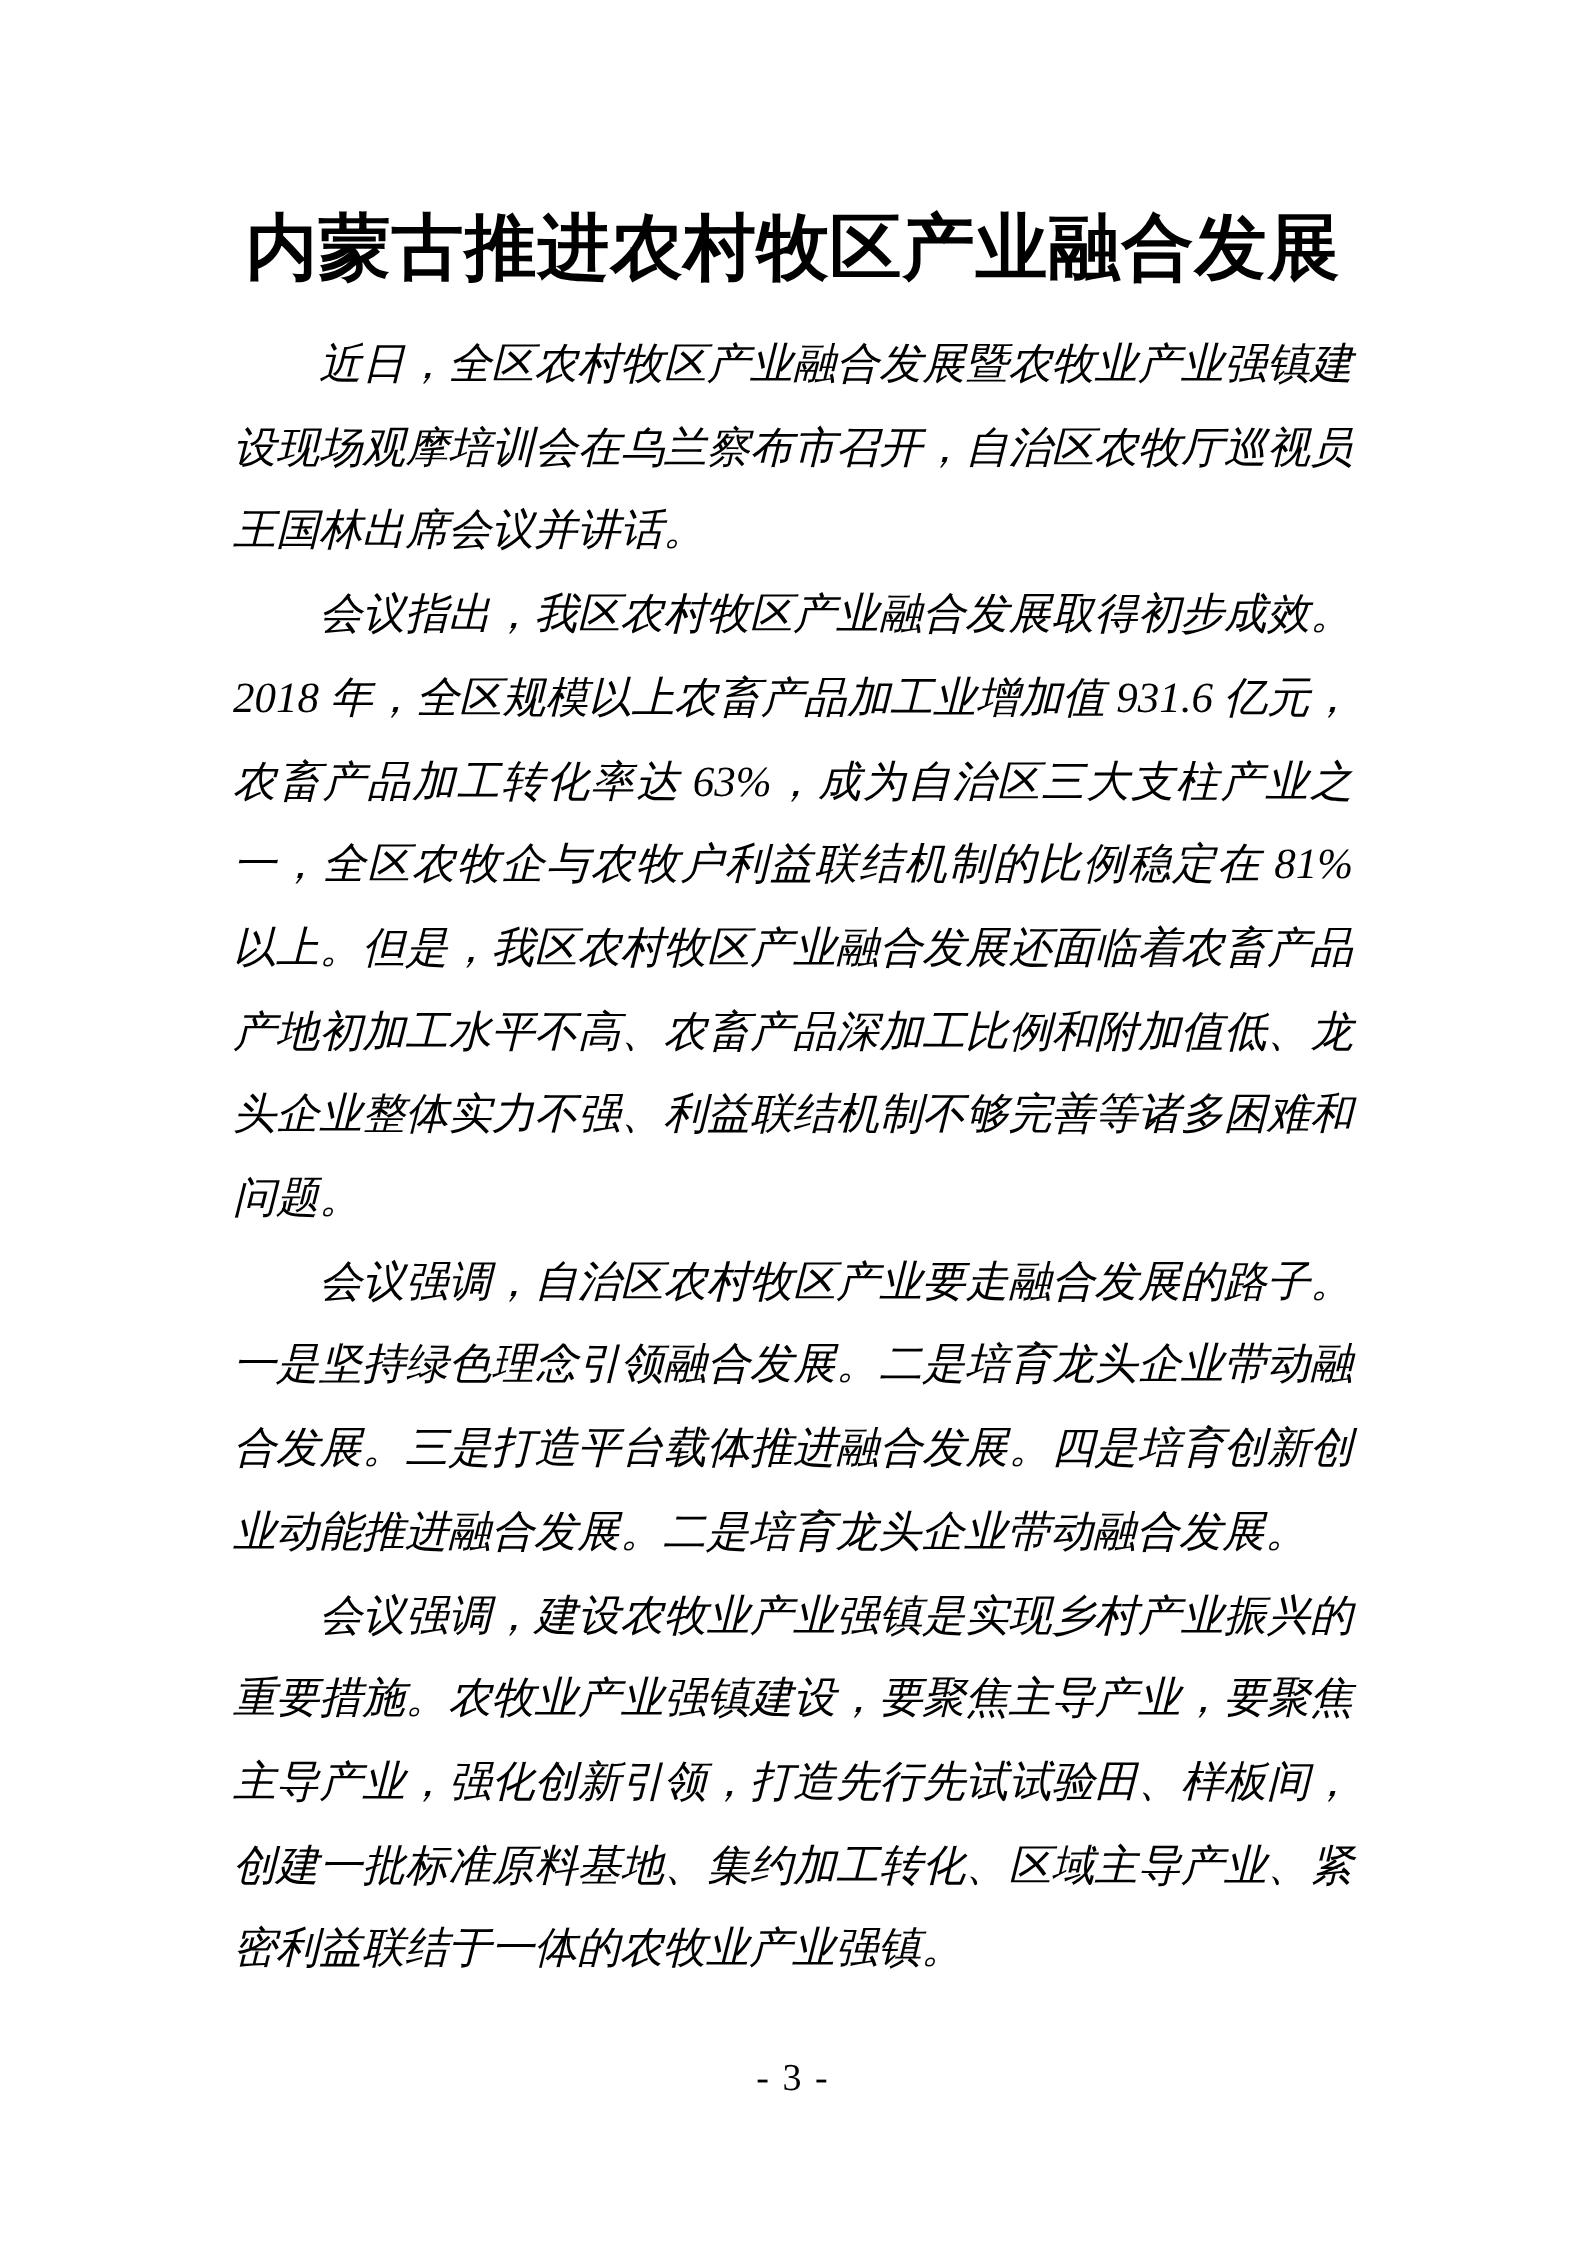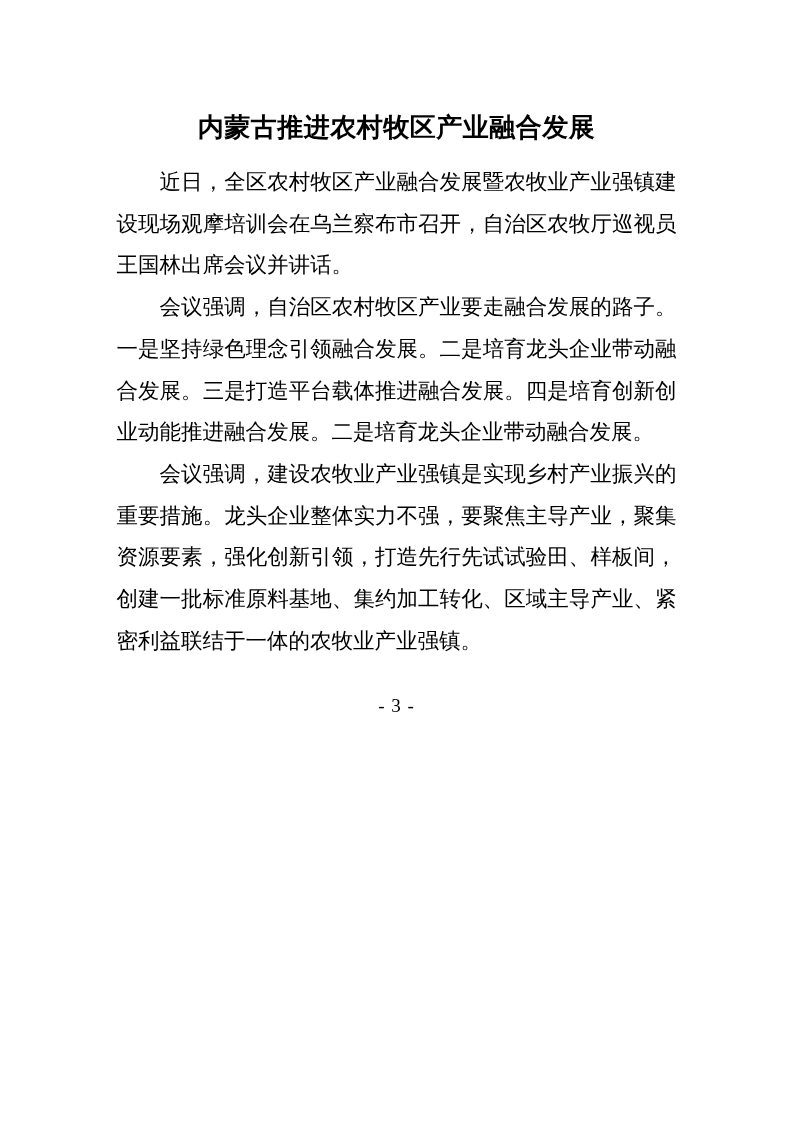--- a/index.html
+++ b/index.html
@@ -15,59 +15,61 @@
     color: #000000;
     font-family: "Liberation Serif", serif;
     overflow: hidden;
     margin: 0 auto;
   }
   .title-block {
     padding-top: 97px;
   }
   .doc-title {
     margin: 0;
-    font-size: 26px;
+    font-size: 36px;
     font-weight: bold;
     line-height: 60px;
     text-align: center;
     letter-spacing: 0.5px;
-    font-family: Liberation Sans, sans-serif;
+    font-family: Liberation Mono, monospace;
   }
   .doc-body {
     width: 560px;
     margin: 5px auto 0 auto;
     font-size: 21.5px;
     line-height: 41.7px;
     text-align: justify;
     text-justify: inter-ideograph;
   }
   .doc-body p {
     margin: 0;
     padding: 0;
     text-indent: 2em;
     word-break: normal;
+    font-style: italic;
   }
   .page-number {
     margin-top: 32px;
     text-align: center;
     font-size: 19px;
     line-height: 24px;
     letter-spacing: 1px;
   }
 </style>
 </head>
 <body>
 
 <div class="page">
 
   <div class="title-block">
     <h1 class="doc-title">内蒙古推进农村牧区产业融合发展</h1>
   </div>
 
   <div class="doc-body">
     <p>近日，全区农村牧区产业融合发展暨农牧业产业强镇建设现场观摩培训会在乌兰察布市召开，自治区农牧厅巡视员王国林出席会议并讲话。</p>
+    <p>会议指出，我区农村牧区产业融合发展取得初步成效。2018 年，全区规模以上农畜产品加工业增加值 931.6 亿元，农畜产品加工转化率达 63%，成为自治区三大支柱产业之一，全区农牧企与农牧户利益联结机制的比例稳定在 81%以上。但是，我区农村牧区产业融合发展还面临着农畜产品产地初加工水平不高、农畜产品深加工比例和附加值低、龙头企业整体实力不强、利益联结机制不够完善等诸多困难和问题。</p>
     <p>会议强调，自治区农村牧区产业要走融合发展的路子。一是坚持绿色理念引领融合发展。二是培育龙头企业带动融合发展。三是打造平台载体推进融合发展。四是培育创新创业动能推进融合发展。二是培育龙头企业带动融合发展。</p>
-    <p>会议强调，建设农牧业产业强镇是实现乡村产业振兴的重要措施。龙头企业整体实力不强，要聚焦主导产业，聚集资源要素，强化创新引领，打造先行先试试验田、样板间，创建一批标准原料基地、集约加工转化、区域主导产业、紧密利益联结于一体的农牧业产业强镇。</p>
+    <p>会议强调，建设农牧业产业强镇是实现乡村产业振兴的重要措施。农牧业产业强镇建设，要聚焦主导产业，要聚焦主导产业，强化创新引领，打造先行先试试验田、样板间，创建一批标准原料基地、集约加工转化、区域主导产业、紧密利益联结于一体的农牧业产业强镇。</p>
   </div>
 
   <div class="page-number">- 3 -</div>
 
 </div>
 
 </body></html>

